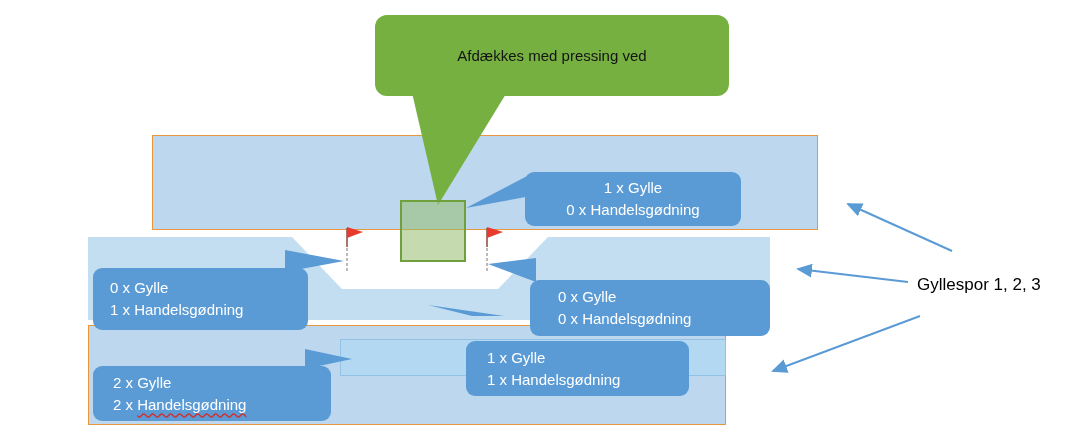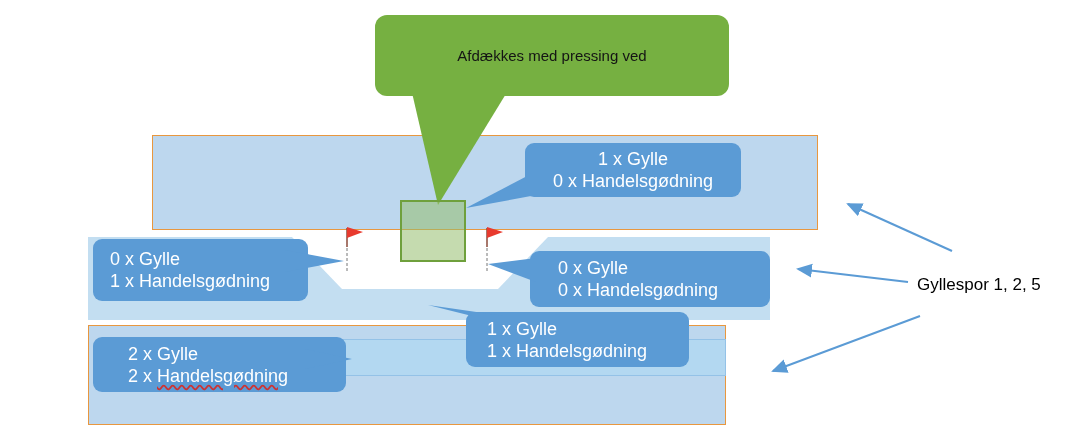--- a/index.html
+++ b/index.html
@@ -29,30 +29,30 @@
   
   #green-callout{
     position:absolute;left:375px;top:7px;width:354px;height:81px;z-index:4;
     background:#76B041;border-radius:12px;
     display:flex;flex-direction:column;justify-content:center;align-items:center;
     color:#141414;font-size:15px;line-height:21px;text-align:center;margin-top:8px;
   }
   
   .callout{
     position:absolute;z-index:4;background:#5B9BD5;border-radius:9px;
-    color:#ffffff;font-size:18px;line-height:22px;
-    display:flex;flex-direction:column;justify-content:center;
+    color:#ffffff;font-size:15px;line-height:22px;
+    display:flex;flex-direction:column;justify-content:center;margin-top:29px;
   }
   .callout.centered{align-items:center;text-align:center;}
   .callout.lefted{align-items:flex-start;text-align:left;}
   #co-top-right{left:525px;top:143px;width:216px;height:54px;}
   #co-left{left:93px;top:239px;width:198px;height:62px;padding-left:17px;}
   #co-center-right{left:530px;top:251px;width:212px;height:56px;padding-left:28px;}
   #co-center-bottom{left:466px;top:312px;width:202px;height:55px;padding-left:21px;}
-  #co-bottom-left{left:93px;top:337px;width:218px;height:55px;padding-left:35px;}
+  #co-bottom-left{left:93px;top:337px;width:218px;height:55px;padding-left:20px;}
   .underline-solid{}
   .underline-wavy{text-decoration:underline wavy #cc3333;text-underline-offset:3px;}
   
   #spor-label{
     position:absolute;left:917px;top:274px;z-index:6;
     color:#000000;font-size:17px;line-height:22px;white-space:nowrap;
   }
 </style>
 </head>
 <body>
@@ -123,15 +123,15 @@
     <polygon points="285,250 285,272 344,261" fill="#5B9BD5"></polygon>
     <polygon points="536,258 536,282 488,264" fill="#5B9BD5"></polygon>
     <polygon points="472,316 504,316 428,305" fill="#5B9BD5"></polygon>
     <polygon points="305,349 305,369 352,359" fill="#5B9BD5"></polygon>
 
     <line x1="952" y1="251" x2="848" y2="204" stroke="#5B9BD5" stroke-width="2" marker-end="url(#ah)"></line>
     <line x1="908" y1="282" x2="798" y2="269" stroke="#5B9BD5" stroke-width="2" marker-end="url(#ah)"></line>
     <line x1="920" y1="316" x2="773" y2="371" stroke="#5B9BD5" stroke-width="2" marker-end="url(#ah)"></line>
   </svg>
 
-  <div id="spor-label">Gyllespor 1, 2, 5</div>
+  <div id="spor-label">Gyllespor 1, 2, 3</div>
 
 </div>
 
 </body></html>

